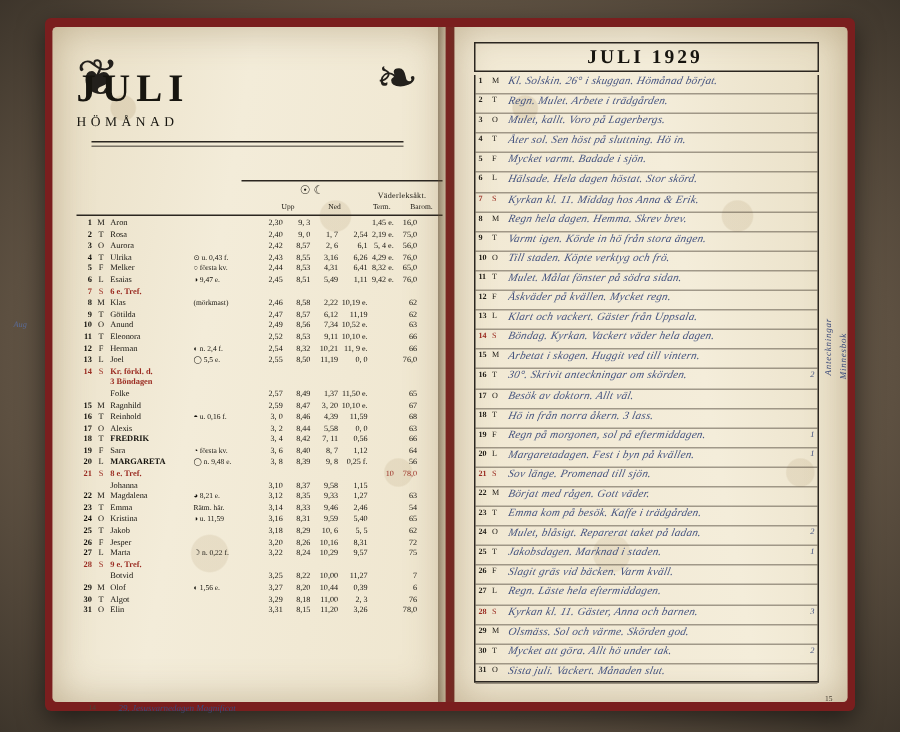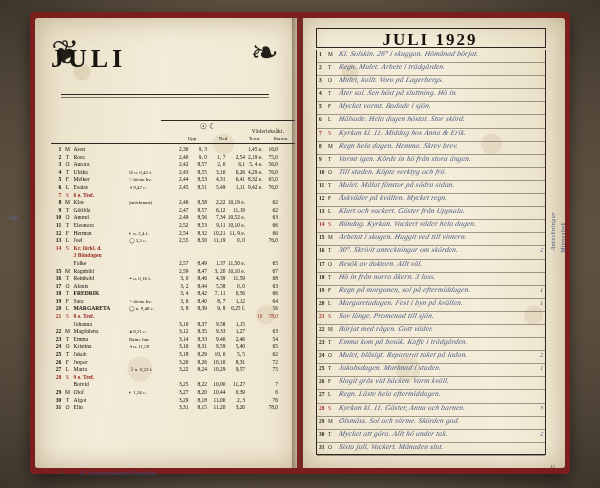--- a/index.html
+++ b/index.html
@@ -72,21 +72,21 @@
   td.ph{width:40px;font-size:5px;}
   td.t1,td.t2,td.t3,td.t4{width:16px;text-align:right;font-size:5.4px;}
   td.wx{width:15px;text-align:right;font-size:5.4px;}
   td.bx{width:13px;text-align:right;font-size:5.4px;}
   tr.red td{color:#9a2b21;}
   .bold{font-weight:bold;}
 
   
   .rtitlebox{position:absolute;left:286px;top:16px;width:228px;height:18px;border:1px solid #2b2620;}
   .rtitle{position:absolute;left:286px;top:18px;width:228px;text-align:center;
-    font-size:17px;letter-spacing:2px;color:#16140f;font-weight:bold;}
+    font-size:13px;letter-spacing:2px;color:#16140f;font-weight:bold;}
   .rgrid{position:absolute;left:286px;top:38px;width:228px;height:404px;border:1px solid #2b2620;border-top:none;}
   .rrow{position:relative;height:12.1px;border-bottom:1px solid rgba(60,52,40,.45);}
   .rrow .dnum{position:absolute;left:2px;top:1px;font-size:5.4px;font-weight:bold;color:#23201a;}
   .rrow .dw{position:absolute;left:11px;top:1px;font-size:5.4px;color:#23201a;}
   .rrow.sun .dnum,.rrow.sun .dw{color:#9a2b21;}
   .script{
     position:absolute;left:22px;top:-1px;right:12px;
     font-family:"Liberation Serif",serif;font-style:italic;
     font-size:7.4px;color:#3a4a7a;letter-spacing:.2px;
     transform:skewX(-12deg);opacity:.92;white-space:nowrap;overflow:hidden;
@@ -111,20 +111,21 @@
   <div class="book">
 
     <div class="leaf left">
       <div class="spots"></div>
 
       <div class="hdr">
         <span class="orn l">❦</span>
         <span class="orn r">❧</span>
         <div class="month">
           <span>JULI</span>
+          <span class="sub">HÖMÅNAD</span>
         </div>
         <div class="rule"></div>
         <div class="rule2"></div>
       </div>
 
       <div class="tblhead">
         <div class="th-moon">☉   ☾</div>
         <div class="th-w">Väderleksåkt.</div>
         <div class="th-sub" style="left:126px;width:30px;">Upp</div>
         <div class="th-sub" style="left:157px;width:30px;">Ned</div>

